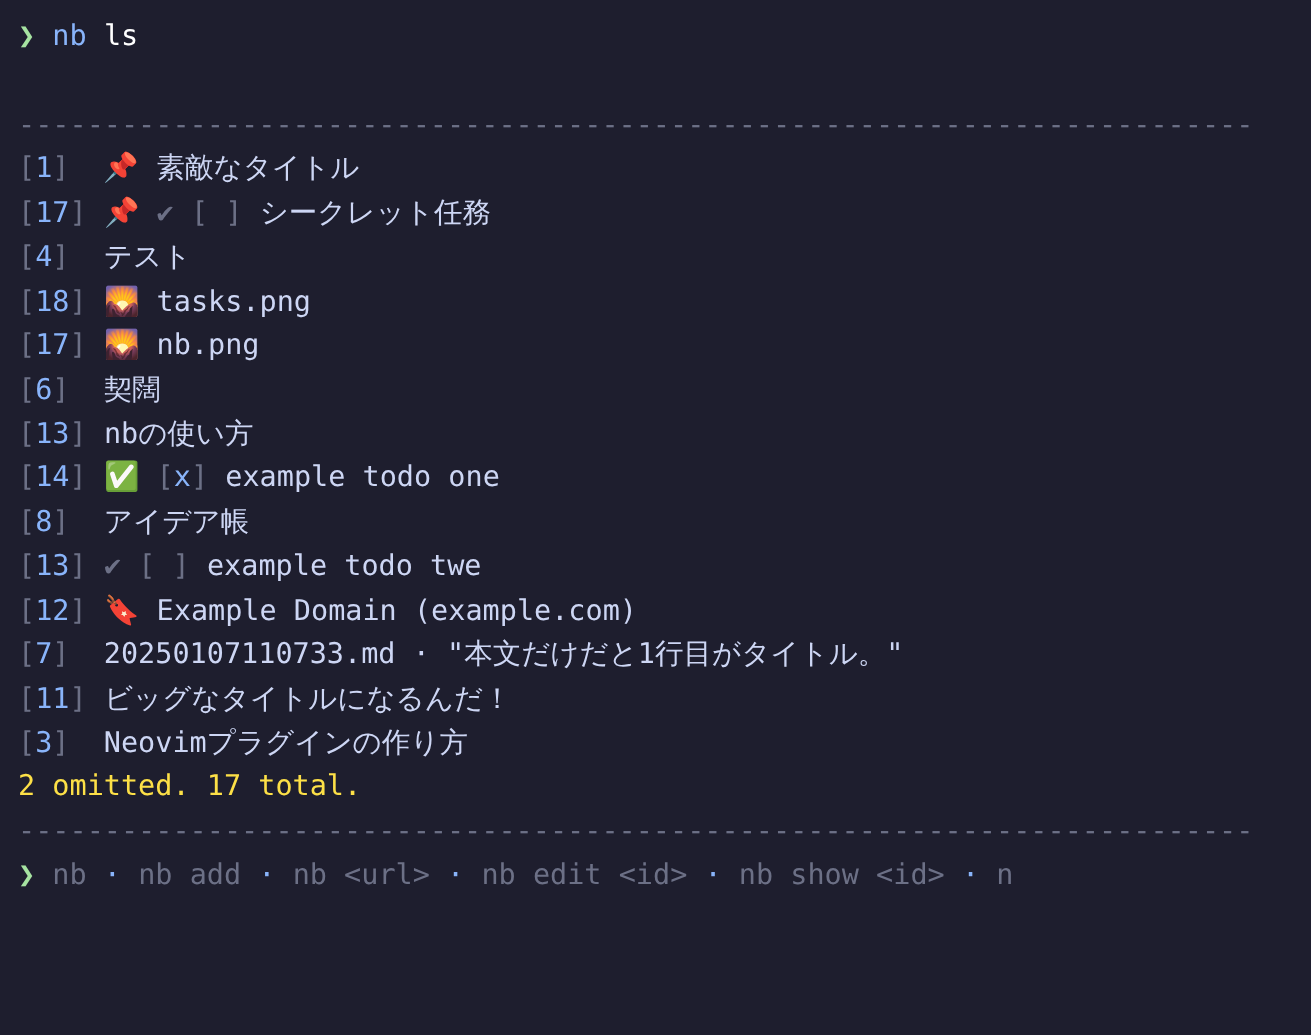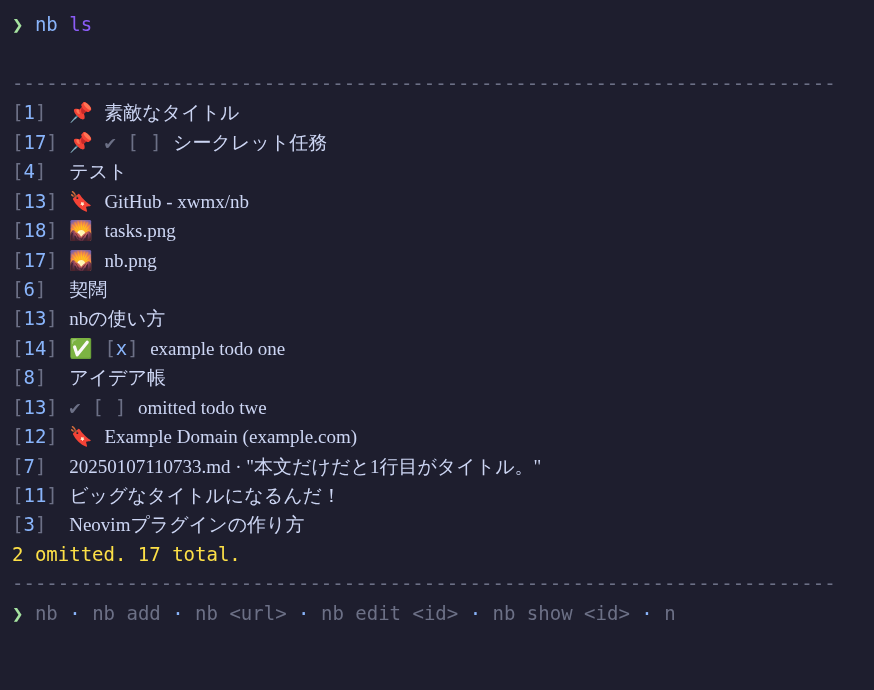--- a/index.html
+++ b/index.html
@@ -10,29 +10,29 @@
       font-size: 19px;
       line-height: 1.55;
       padding: 10px 12px;
       width: 874px;
       height: 690px;
       overflow: hidden;
       white-space: nowrap;
     }
     .prompt-sym { color: #a6e3a1; font-weight: bold; }
     .cmd-prog { color: #89b4fa; }
-    .cmd-arg { color: #8b5cf6; }
+    .cmd-arg { color: #ffffff; }
     .divider { color: #6c7086; letter-spacing: 0; overflow: hidden; display: block; }
     .row { }
     .br { color: #6c7086; }
     .id { color: #89b4fa; }
     .dim { color: #6c7086; }
     .cbx-br { color: #6c7086; }
     .cbx-x { color: #89b4fa; }
-    .title { color: #cdd6f4; font-family: Liberation Serif, serif; }
+    .title { color: #cdd6f4; }
     .idpad { display: inline-block; min-width: 4ch; }
     .summary { color: #fde047; }
     .dot { color: #89b4fa; }
     .hint { color: #6c7086; }
     .icon { display: inline-block; }
   </style>
 </head>
 <body>
 
 <div>
@@ -42,28 +42,27 @@
 </div>
 
 <div>&nbsp;</div>
 
 <span class="divider">------------------------------------------------------------------------</span>
 
 <div id="list">
     <div class="row"><span class="idpad"><span class="br">[</span><span class="id">1</span><span class="br">]</span></span> <span class="icon">📌</span> <span class="title">素敵なタイトル</span></div>
     <div class="row"><span class="idpad"><span class="br">[</span><span class="id">17</span><span class="br">]</span></span> <span class="icon">📌</span> <span class="dim">✔</span>  <span><span class="cbx-br">[</span><span> </span><span class="cbx-br">]</span></span> <span class="title">シークレット任務</span></div>
     <div class="row"><span class="idpad"><span class="br">[</span><span class="id">4</span><span class="br">]</span></span> <span class="title">テスト</span></div>
-    <div class="row"><span class="idpad"><span class="br">[</span><span class="id">13</span><span class="br">]</span></span> <span class="icon">🔖</span> <span class="title">GitHub - xwmx/nb</span></div>
     <div class="row"><span class="idpad"><span class="br">[</span><span class="id">18</span><span class="br">]</span></span> <span class="icon">🌄</span> <span class="title">tasks.png</span></div>
     <div class="row"><span class="idpad"><span class="br">[</span><span class="id">17</span><span class="br">]</span></span> <span class="icon">🌄</span> <span class="title">nb.png</span></div>
     <div class="row"><span class="idpad"><span class="br">[</span><span class="id">6</span><span class="br">]</span></span> <span class="title">契闊</span></div>
     <div class="row"><span class="idpad"><span class="br">[</span><span class="id">13</span><span class="br">]</span></span> <span class="title">nbの使い方</span></div>
     <div class="row"><span class="idpad"><span class="br">[</span><span class="id">14</span><span class="br">]</span></span> <span class="icon">✅</span> <span><span class="cbx-br">[</span><span class="cbx-x">x</span><span class="cbx-br">]</span></span> <span class="title">example todo one</span></div>
     <div class="row"><span class="idpad"><span class="br">[</span><span class="id">8</span><span class="br">]</span></span> <span class="title">アイデア帳</span></div>
-    <div class="row"><span class="idpad"><span class="br">[</span><span class="id">13</span><span class="br">]</span></span> <span class="dim">✔</span>  <span><span class="cbx-br">[</span><span> </span><span class="cbx-br">]</span></span> <span class="title">omitted todo twe</span></div>
+    <div class="row"><span class="idpad"><span class="br">[</span><span class="id">13</span><span class="br">]</span></span> <span class="dim">✔</span>  <span><span class="cbx-br">[</span><span> </span><span class="cbx-br">]</span></span> <span class="title">example todo twe</span></div>
     <div class="row"><span class="idpad"><span class="br">[</span><span class="id">12</span><span class="br">]</span></span> <span class="icon">🔖</span> <span class="title">Example Domain (example.com)</span></div>
     <div class="row"><span class="idpad"><span class="br">[</span><span class="id">7</span><span class="br">]</span></span> <span class="title">20250107110733.md · "本文だけだと1行目がタイトル。"</span></div>
     <div class="row"><span class="idpad"><span class="br">[</span><span class="id">11</span><span class="br">]</span></span> <span class="title">ビッグなタイトルになるんだ！</span></div>
     <div class="row"><span class="idpad"><span class="br">[</span><span class="id">3</span><span class="br">]</span></span> <span class="title">Neovimプラグインの作り方</span></div>
   </div>
 
 <div class="summary">2 omitted. 17 total.</div>
 
 <span class="divider">------------------------------------------------------------------------</span>
 

